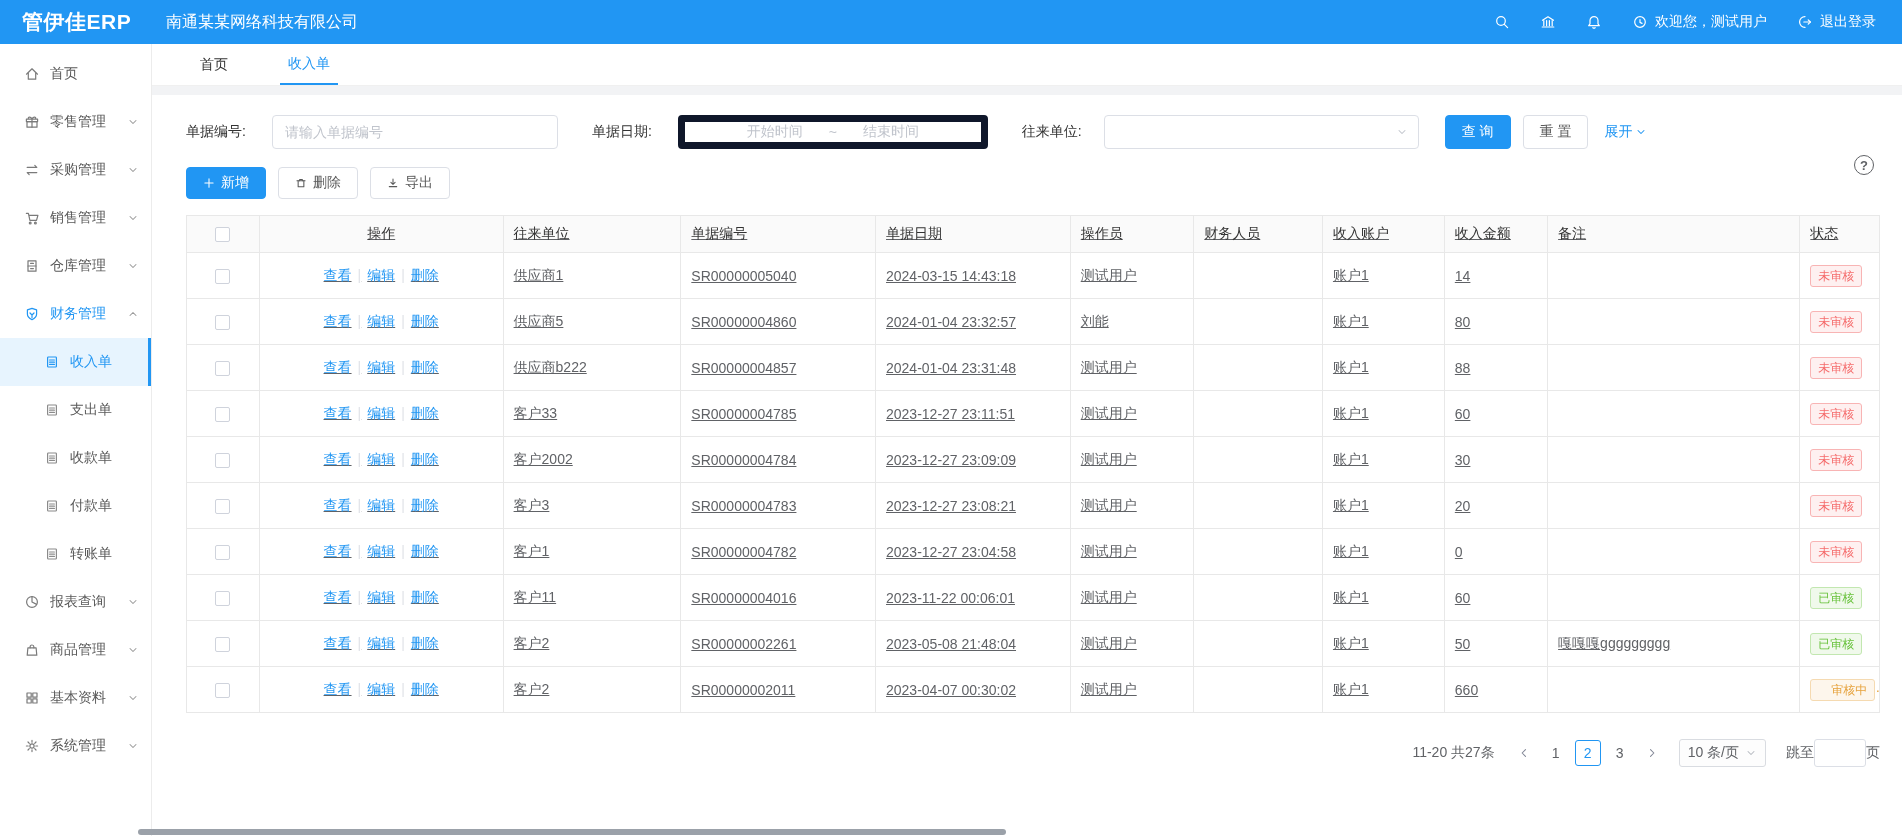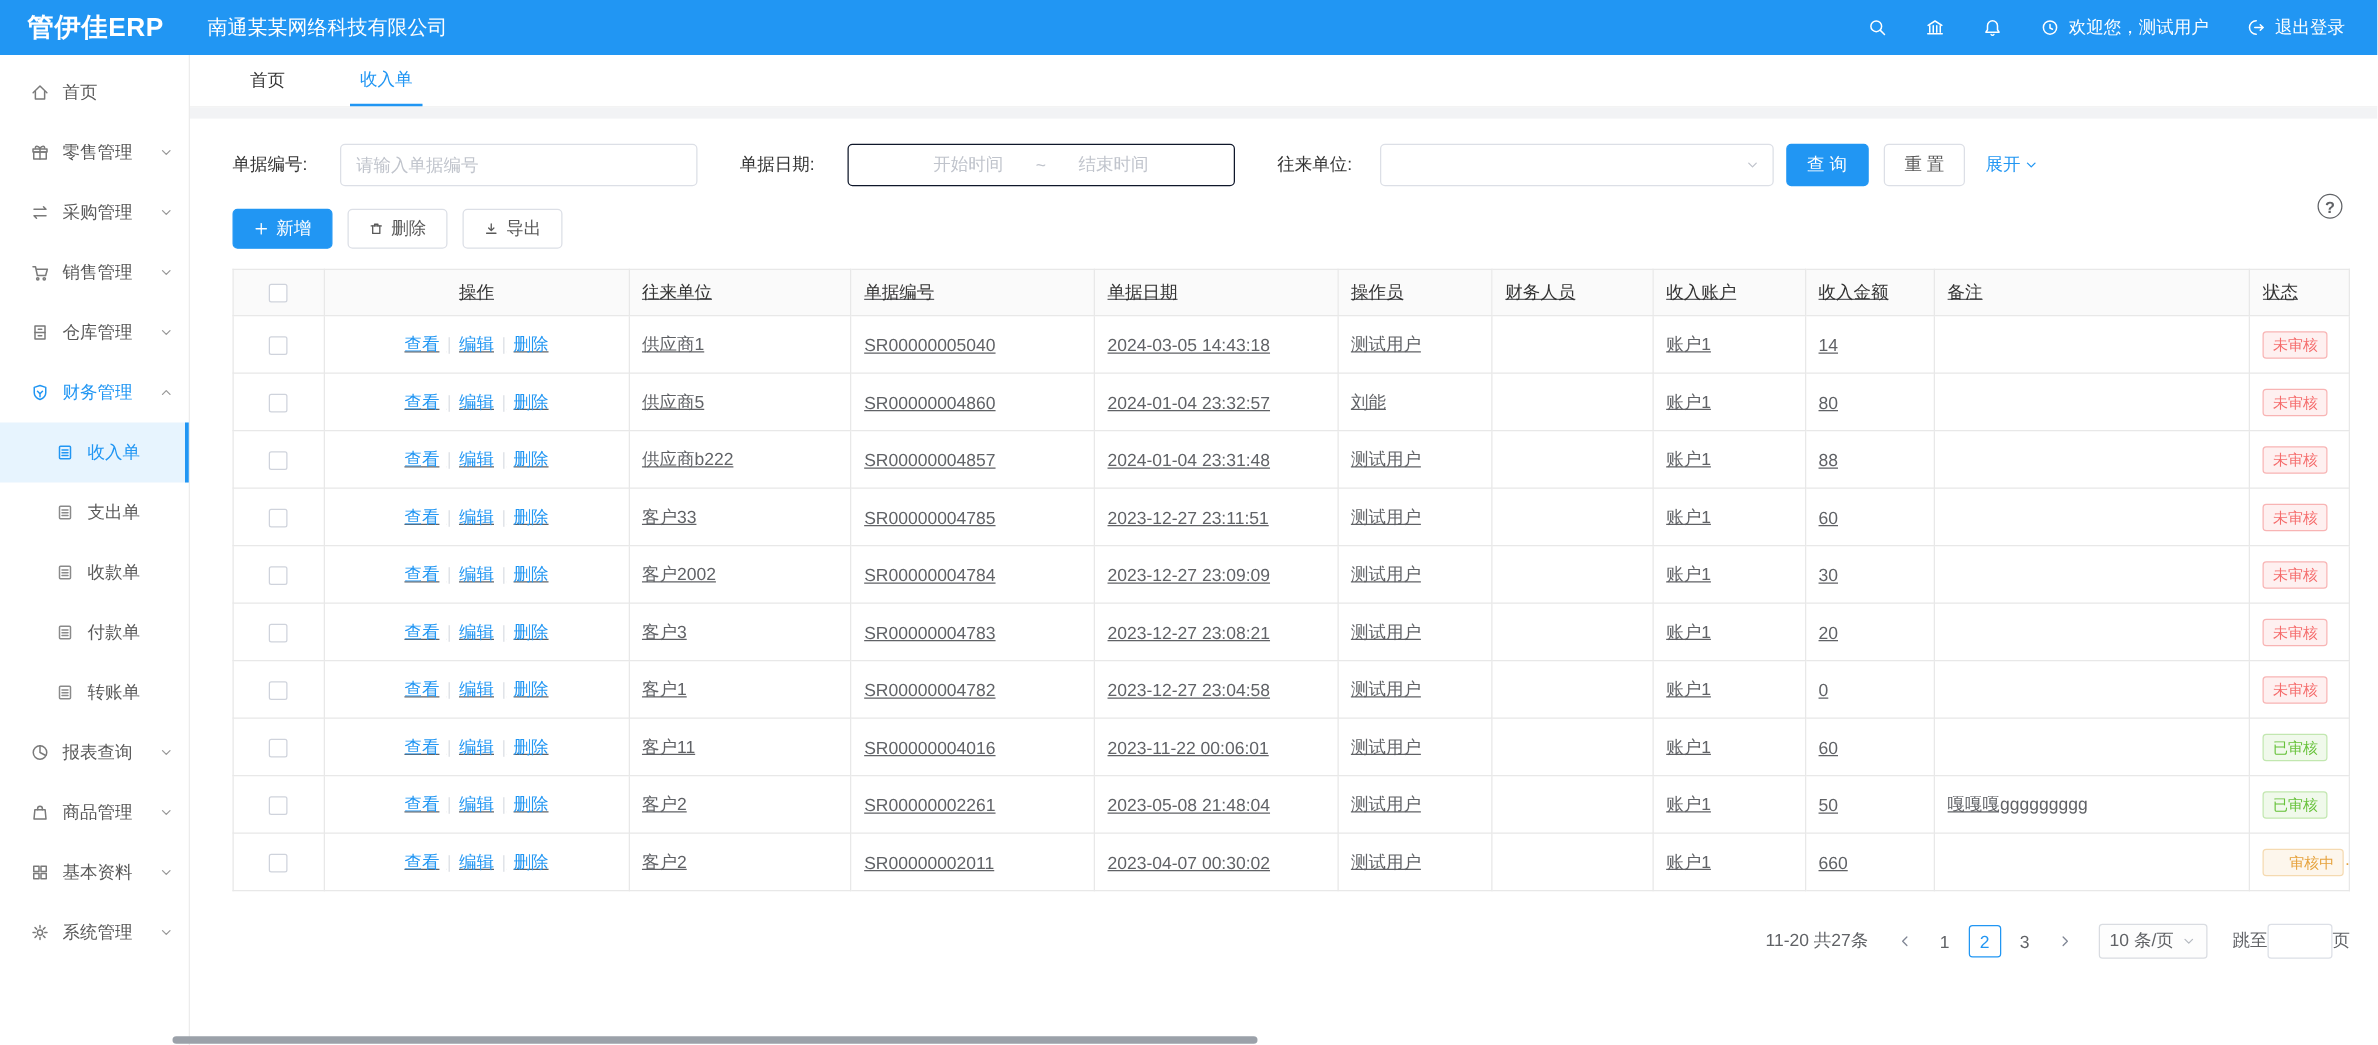--- a/index.html
+++ b/index.html
@@ -45,30 +45,30 @@
 
   
   .content { flex:1; background:#fff; padding:0 22px 0 34px; position:relative; }
 
   .filter-row { display:flex; align-items:center; margin-top:20px; }
   .f-label { white-space:nowrap; color:#333; }
   .inp { height:34px; border:1px solid #dcdfe6; border-radius:4px; padding:0 12px; font-size:14px;
          font-family:inherit; color:#333; outline:none; }
   .inp::placeholder { color:#c0c4cc; }
   .bill-inp { width:286px; margin-left:26px; }
-  .date-range { width:310px; height:34px; border:1px solid #0f172a; border-radius:4px; margin-left:26px;
+  .date-range { width:310px; height:34px; border:7px solid #0f172a; border-radius:4px; margin-left:26px;
                 display:flex; align-items:center; justify-content:center; gap:26px; color:#c0c4cc; cursor:pointer; }
   .select-box { width:315px; height:34px; border:1px solid #dcdfe6; border-radius:4px; margin-left:22px;
                 display:flex; align-items:center; justify-content:flex-end; padding:0 10px; color:#c0c4cc; cursor:pointer; }
   .ml34 { margin-left:34px; }
   .btn { height:34px; border-radius:4px; border:1px solid #dcdfe6; background:#fff; color:#595959;
          font-size:14px; font-family:inherit; display:inline-flex; align-items:center; justify-content:center;
          padding:0 16px; cursor:pointer; white-space:nowrap; gap:6px; }
   .btn-primary { background:#2196f3; border-color:#2196f3; color:#fff; }
-  .btn-search { margin-left:10px;text-align:center; }
+  .btn-search { margin-left:26px;text-align:center; }
   .btn-reset { margin-left:12px; }
   .expand-link { margin-left:16px; color:#2196f3; display:flex; align-items:center; gap:3px; cursor:pointer; }
 
   .toolbar { display:flex; margin-top:18px; gap:12px; }
   .btn-32 { height:32px; }
   .help-circle { position:absolute; right:28px; top:60px; width:20px; height:20px; border:1.6px solid #606266;
                  border-radius:50%; color:#606266; display:flex; align-items:center; justify-content:center;
                  font-size:13px; font-weight:bold; cursor:pointer; }
 
   
@@ -443,21 +443,21 @@
             <th>备注</th>
             <th>状态</th>
           </tr>
         </thead>
         <tbody>
           <tr>
             <td class="c-center"><input type="checkbox" class="cbx" style=""></td>
             <td class="c-center"><a>查看</a><span class="sep">|</span><a>编辑</a><span class="sep">|</span><a>删除</a></td>
             <td>供应商1</td>
             <td>SR00000005040</td>
-            <td>2024-03-05 14:43:18</td>
+            <td>2024-03-15 14:43:18</td>
             <td>测试用户</td>
             <td></td>
             <td>账户1</td>
             <td>14</td>
             <td></td>
             <td><span class="badge" data-status="unapproved">未审核</span></td>
           </tr>
           <tr>
             <td class="c-center"><input type="checkbox" class="cbx" style=""></td>
             <td class="c-center"><a>查看</a><span class="sep">|</span><a>编辑</a><span class="sep">|</span><a>删除</a></td>

